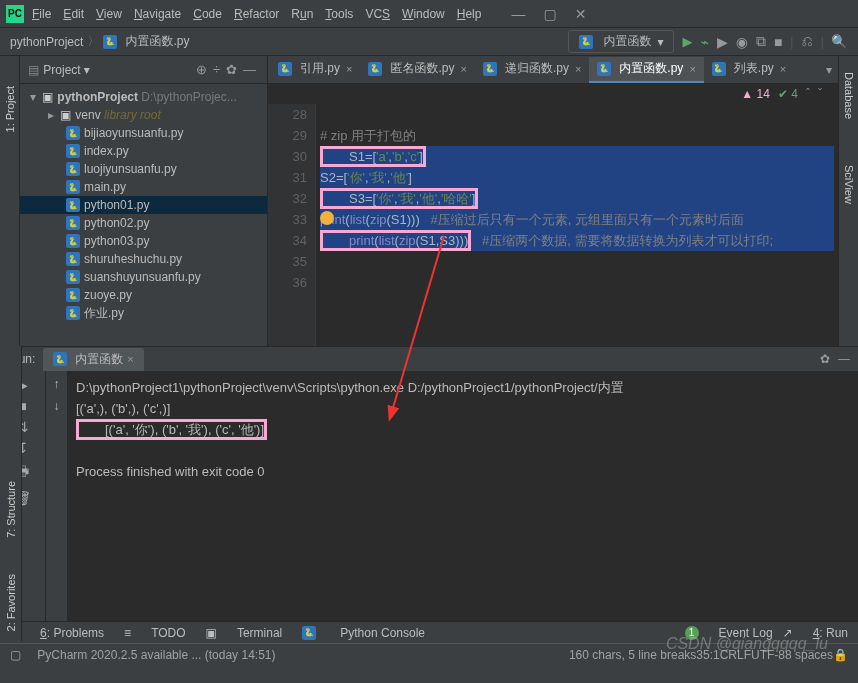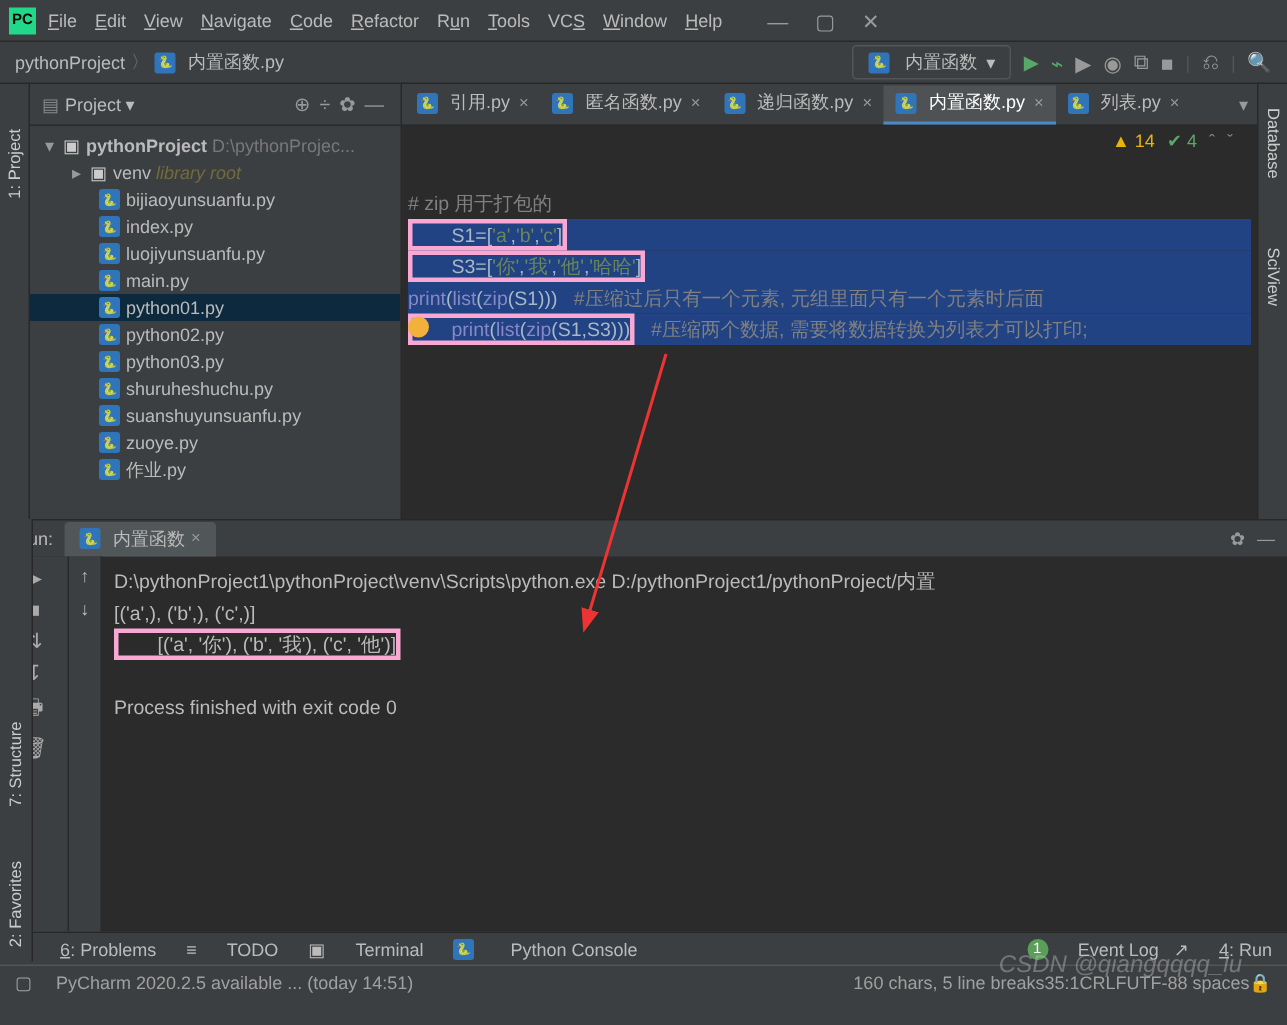--- a/index.html
+++ b/index.html
@@ -44,21 +44,21 @@
     .proj-path { color: #787878; }
     
     .editor-area { flex: 1; display: flex; flex-direction: column; background: #2b2b2b; }
     .tabs { height: 28px; background: #3c3f41; display: flex; align-items: center; padding-left: 2px; border-bottom: 1px solid #282828; }
     .tab { height: 26px; display: flex; align-items: center; padding: 0 8px; gap: 4px; color: #bbb; border-bottom: 2px solid transparent; }
     .tab.active { background: #4e5254; border-bottom: 2px solid #4a88c7; color: #fff; }
     .tab .close { color: #999; font-size: 11px; margin-left:2px; }
     .dd { color: #999; margin-left:auto; margin-right:6px; }
     
     .inspect-bar { height: 20px; display:flex; justify-content:flex-end; align-items:center; padding-right:16px; gap:8px; color:#888; background:#2b2b2b;}
-    .warn { color:#eab308;}
+    .warn { color:#f9a8d4;}
     .chk2 { color:#59a869;}
     
     .code-wrap { display: flex; flex: 1; background: #2b2b2b; }
     .gutter { width: 48px; text-align: right; padding: 0 8px; color: #5f6163; font-family: 'Consolas', monospace; font-size: 13px; line-height: 21px; background:#313335; border-right: 1px solid #3b3b3b; }
     .code { flex: 1; font-family: 'Consolas', monospace; font-size: 13px; line-height: 21px; padding: 0 4px; position:relative;}
     .code .line { white-space: pre; }
     .cm { color: #808080; }
     .str { color: #6a8759; }
     .fn { color: #8888c6; }
     .var { color: #a9b7c6; }
@@ -262,25 +262,37 @@
         </div>
       <span class="dd">▾</span>
     </div>
     <div class="inspect-bar">
       <span class="warn">▲ <span>14</span></span>
       <span class="chk2">✔ <span>4</span></span>
       <span>ˆ</span>
       <span>ˇ</span>
     </div>
     <div class="code-wrap">
+      <div class="gutter">
+        <div>28</div>
+          <div>29</div>
+          <div>30</div>
+        <div>31</div>
+          <div>32</div>
+          <div>33</div>
+        <div>34</div>
+          <div>35</div>
+          <div>36</div>
+      </div>
       <div class="code">
         <span class="bulb"></span>
         <div class="line"> </div>
         <div class="line"><span class="cm"># zip 用于打包的</span></div>
         <div class="line sel-line"><span class="redbox"><span class="var">S1=[</span><span class="str">'a'</span><span class="pun">,</span><span class="str">'b'</span><span class="pun">,</span><span class="str">'c'</span><span class="pun">]</span></span></div>
+        <div class="line sel-line"><span class="var">S2=[</span><span class="str">'你'</span><span class="pun">,</span><span class="str">'我'</span><span class="pun">,</span><span class="str">'他'</span><span class="pun">]</span></div>
         <div class="line sel-line"><span class="redbox"><span class="var">S3=[</span><span class="str">'你'</span><span class="pun">,</span><span class="str">'我'</span><span class="pun">,</span><span class="str">'他'</span><span class="pun">,</span><span class="str">'哈哈'</span><span class="pun">]</span></span></div>
         <div class="line sel-line"><span class="fn">print</span><span class="pun">(</span><span class="fn">list</span><span class="pun">(</span><span class="fn">zip</span><span class="pun">(S1)))</span><span class="cm">   #压缩过后只有一个元素, 元组里面只有一个元素时后面</span></div>
         <div class="line sel-line"><span class="redbox"><span class="fn">print</span><span class="pun">(</span><span class="fn">list</span><span class="pun">(</span><span class="fn">zip</span><span class="pun">(S1,S3)))</span></span><span class="cm">   #压缩两个数据, 需要将数据转换为列表才可以打印;</span></div>
         <div class="line"> </div>
         <div class="line"> </div>
       </div>
     </div>
   </div>
 
   <div class="right-gutter">

